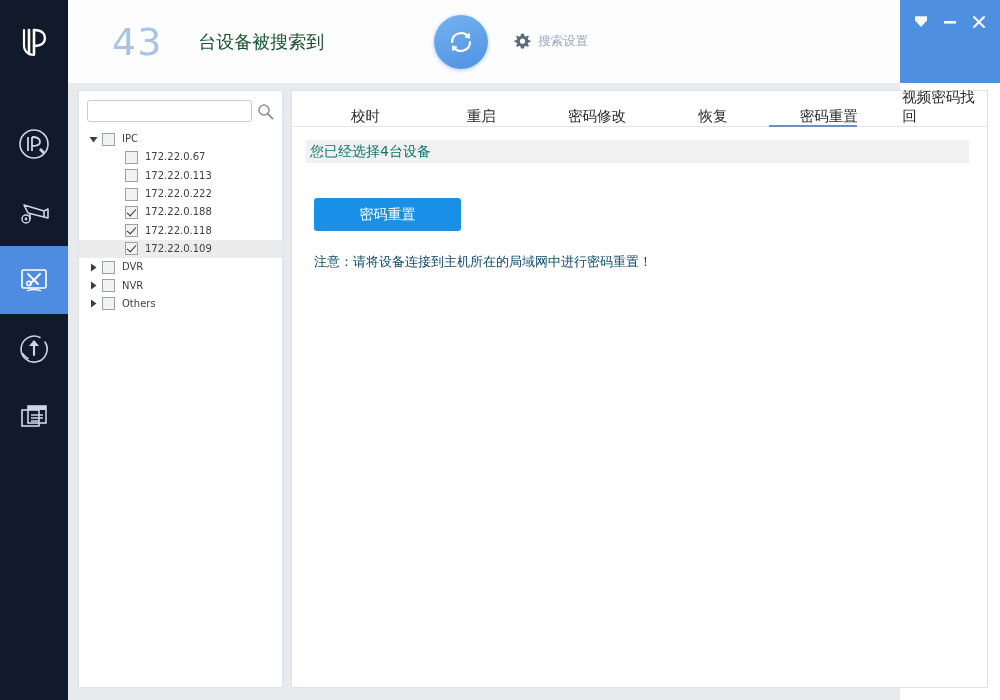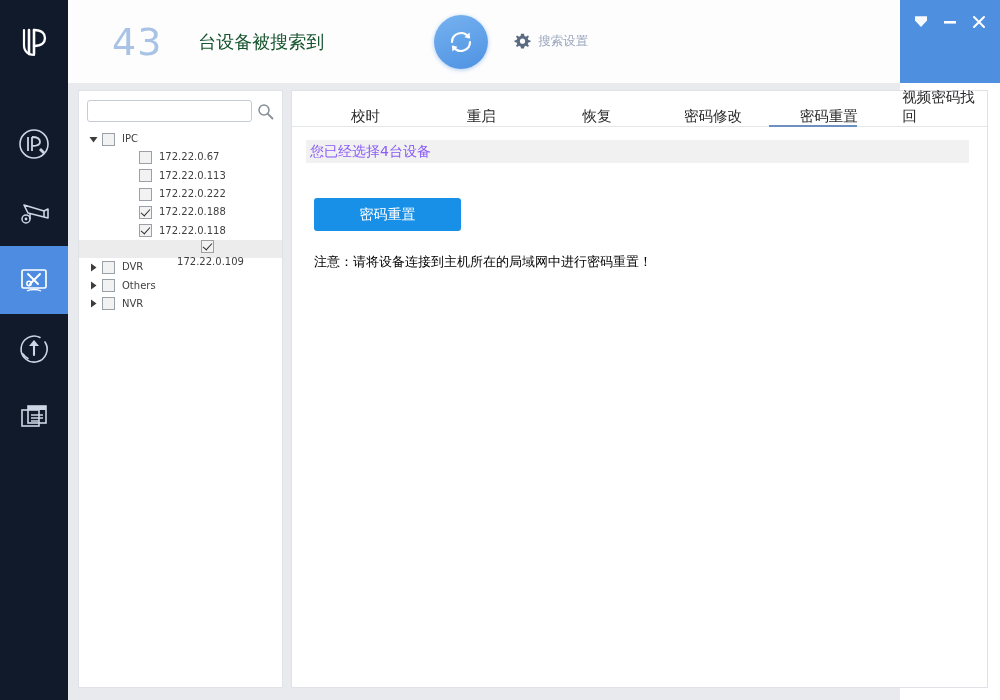--- a/index.html
+++ b/index.html
@@ -130,22 +130,22 @@
     font-size: 10px;
     color: #404040;
   }
   .tree-row {
     display: flex; align-items: center;
     height: 18.3px;
     padding-left: 8px;
     cursor: pointer;
     white-space: nowrap;
   }
-  .tree-row.child { padding-left: 60px; }
-  .tree-row.selected { background: #ececec; flex-direction: column; }
+  .tree-row.child { padding-left: 46px; }
+  .tree-row.selected { background: #ececec; }
   .twisty {
     width: 13px; height: 13px;
     display: flex; align-items: center; justify-content: center;
     margin-right: 2px;
     flex: 0 0 auto;
   }
   .cbox {
     width: 13px; height: 13px;
     border: 1px solid #9aa0a8;
     background: #f2f2f2;
@@ -199,37 +199,37 @@
   }
   .selected-banner {
     margin: 13px 18px 0 14px;
     height: 23px;
     background: #f1f1f1;
     display: flex; align-items: center;
     padding-left: 4px;
   }
   .selected-banner-text {
     font-size: 14px;
-    color: #8b5cf6;
+    color: #0f766e;
   }
   .reset-btn {
     margin: 35px 0 0 22px;
     width: 147px; height: 33px;
     background: #1890e8;
     color: #ffffff;
     border: none;
     border-radius: 3px;
     font-size: 14px;
     cursor: pointer;
     font-family: "DejaVu Sans", "Liberation Sans", sans-serif;
   }
   .notice {
     margin: 22px 0 0 22px;
     font-size: 13px;
-    color: #000000;
+    color: #0c4a6e;
   }
 </style>
 </head>
 <body>
 
 <div id="app">
 
   <div class="rail">
     <div class="rail-logo">
       <svg width="38" height="38" viewBox="0 0 38 38">
@@ -388,47 +388,47 @@
           <span class="cbox"></span>
           <span class="tree-label group-label">DVR</span>
         </div>
         <div class="tree-row">
           <span class="twisty">
             <svg width="9" height="9" viewBox="0 0 9 9">
               <path d="M2 0.5 L7.5 4.5 L2 8.5 Z" fill="#3c3c3c"></path>
             </svg>
           </span>
           <span class="cbox"></span>
-          <span class="tree-label group-label">Others</span>
+          <span class="tree-label group-label">NVR</span>
         </div>
         <div class="tree-row">
           <span class="twisty">
             <svg width="9" height="9" viewBox="0 0 9 9">
               <path d="M2 0.5 L7.5 4.5 L2 8.5 Z" fill="#3c3c3c"></path>
             </svg>
           </span>
           <span class="cbox"></span>
-          <span class="tree-label group-label">NVR</span>
+          <span class="tree-label group-label">Others</span>
         </div>
       </div>
   </div>
 
   <div class="main-panel">
     <div class="tabs" id="tabs">
         <div class="tab">
           <span>校时</span>
         </div>
         <div class="tab">
           <span>重启</span>
         </div>
         <div class="tab">
+          <span>密码修改</span>
+        </div>
+        <div class="tab">
           <span>恢复</span>
-        </div>
-        <div class="tab">
-          <span>密码修改</span>
         </div>
         <div class="tab active">
           <span>密码重置</span>
         </div>
         <div class="tab">
           <span>视频密码找回</span>
         </div>
       </div>
 
     <div class="selected-banner">

